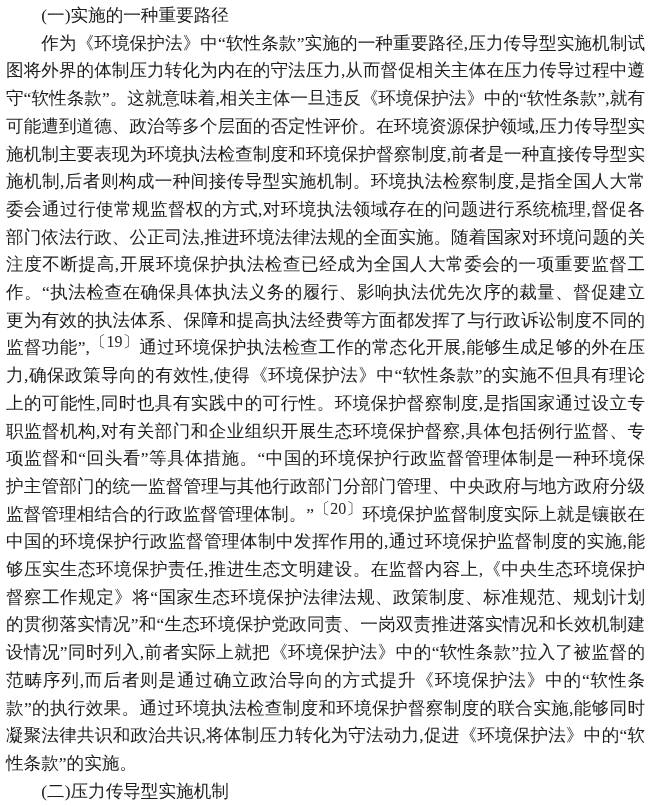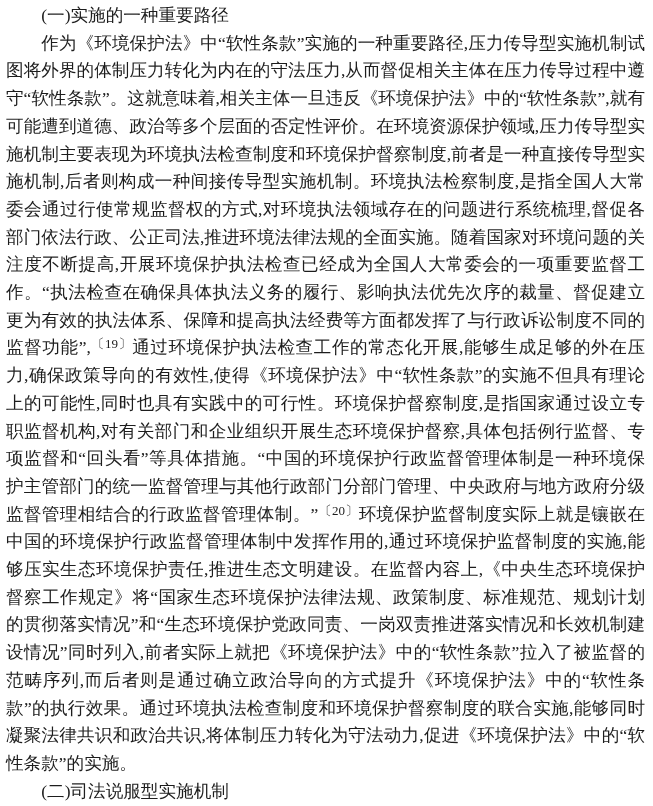--- a/index.html
+++ b/index.html
@@ -24,27 +24,27 @@
   }
   .page p {
     text-indent: 2em;
     word-break: break-all;
     overflow-wrap: anywhere;
   }
   .heading {
     text-align: left;
   }
   .fn-ref {
-    font-size: 13px;
+    font-size: 16px;
     line-height: 0;
     vertical-align: 0.38em;
     letter-spacing: 0;
   }
 </style>
 </head>
 <body>
 
 <div class="page" style="background: rgb(255, 255, 255); color: rgb(29, 29, 29);">
   <p class="heading">(一)实施的一种重要路径</p>
   <p class="para"><span>作为《环境保护法》中“软性条款”实施的一种重要路径,压力传导型实施机制试图将外界的体制压力转化为内在的守法压力,从而督促相关主体在压力传导过程中遵守“软性条款”。这就意味着,相关主体一旦违反《环境保护法》中的“软性条款”,就有可能遭到道德、政治等多个层面的否定性评价。在环境资源保护领域,压力传导型实施机制主要表现为环境执法检查制度和环境保护督察制度,前者是一种直接传导型实施机制,后者则构成一种间接传导型实施机制。环境执法检察制度,是指全国人大常委会通过行使常规监督权的方式,对环境执法领域存在的问题进行系统梳理,督促各部门依法行政、公正司法,推进环境法律法规的全面实施。随着国家对环境问题的关注度不断提高,开展环境保护执法检查已经成为全国人大常委会的一项重要监督工作。“执法检查在确保具体执法义务的履行、影响执法优先次序的裁量、督促建立更为有效的执法体系、保障和提高执法经费等方面都发挥了与行政诉讼制度不同的监督功能”,</span><span class="fn-ref">〔19〕</span><span>通过环境保护执法检查工作的常态化开展,能够生成足够的外在压力,确保政策导向的有效性,使得《环境保护法》中“软性条款”的实施不但具有理论上的可能性,同时也具有实践中的可行性。环境保护督察制度,是指国家通过设立专职监督机构,对有关部门和企业组织开展生态环境保护督察,具体包括例行监督、专项监督和“回头看”等具体措施。“中国的环境保护行政监督管理体制是一种环境保护主管部门的统一监督管理与其他行政部门分部门管理、中央政府与地方政府分级监督管理相结合的行政监督管理体制。”</span><span class="fn-ref">〔20〕</span><span>环境保护监督制度实际上就是镶嵌在中国的环境保护行政监督管理体制中发挥作用的,通过环境保护监督制度的实施,能够压实生态环境保护责任,推进生态文明建设。在监督内容上,《中央生态环境保护督察工作规定》将“国家生态环境保护法律法规、政策制度、标准规范、规划计划的贯彻落实情况”和“生态环境保护党政同责、一岗双责推进落实情况和长效机制建设情况”同时列入,前者实际上就把《环境保护法》中的“软性条款”拉入了被监督的范畴序列,而后者则是通过确立政治导向的方式提升《环境保护法》中的“软性条款”的执行效果。通过环境执法检查制度和环境保护督察制度的联合实施,能够同时凝聚法律共识和政治共识,将体制压力转化为守法动力,促进《环境保护法》中的“软性条款”的实施。</span></p>
-  <p class="heading">(二)司法说服型实施机制</p>
+  <p class="heading">(二)压力传导型实施机制</p>
   <p class="para">对于《环境保护法》中的“软性条款”而言,虽然立法时并未为其配备“罚则要素”,</p>
 </div>
 
 </body></html>

